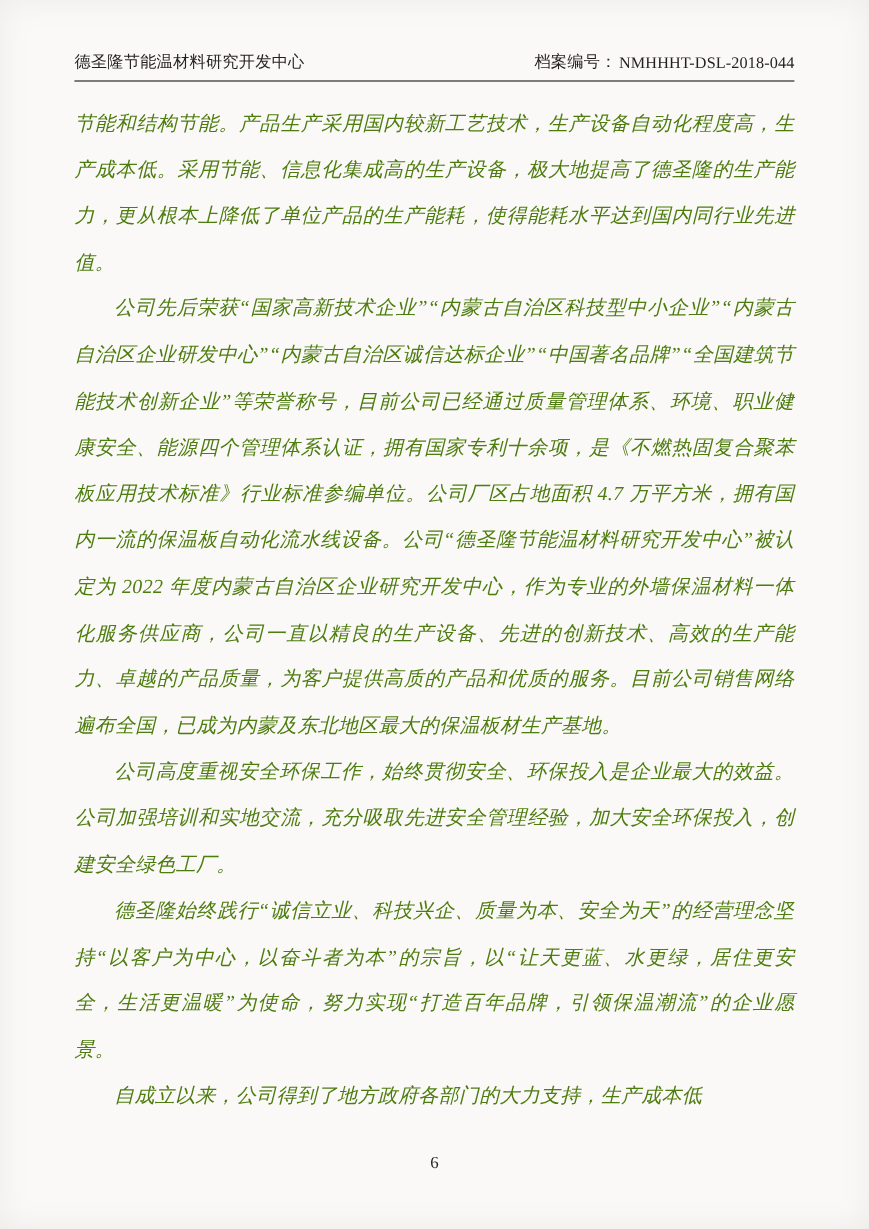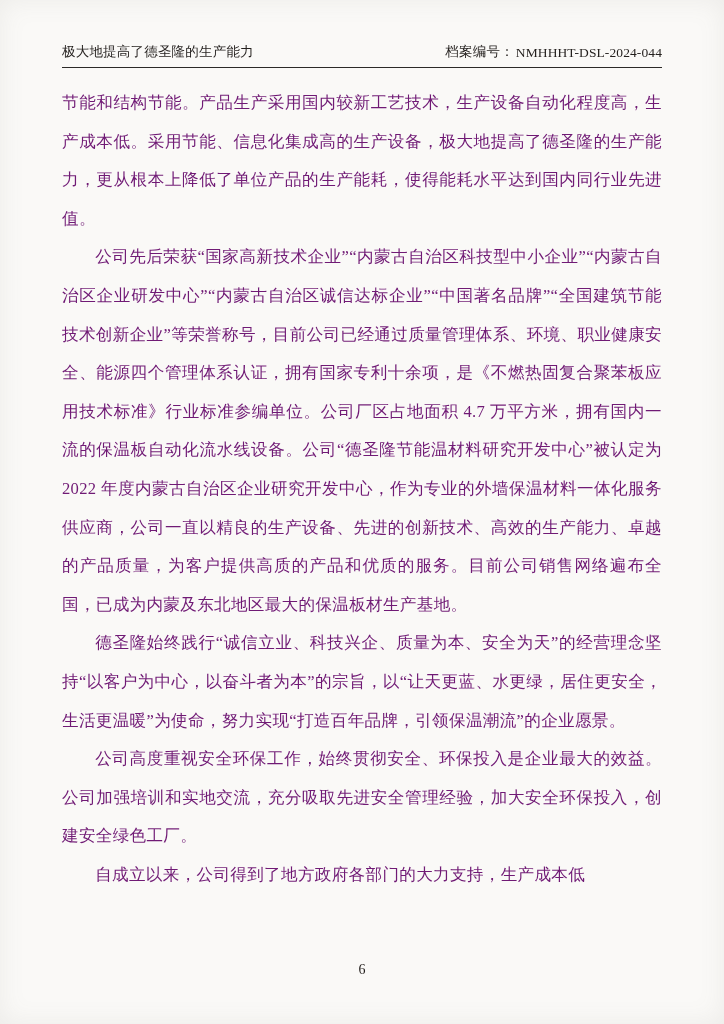--- a/index.html
+++ b/index.html
@@ -47,24 +47,25 @@
   }
   .header-rule {
     margin-top: 6px;
     border-bottom: 1.6px solid #2c2a28;
   }
   
   .content {
     margin-top: 16px;
     font-size: 16.6px;
     line-height: 38.6px;
-    color: #701a75;
+    color: #4d7c0f;
     text-align: justify;
     text-justify: inter-ideograph;
     letter-spacing: 0.3px;
+    font-style: italic;
   }
   .content p {
     margin: 0;
   }
   .indent {
     text-indent: 2em;
   }
   
   .footer {
     position: absolute;
@@ -83,31 +84,31 @@
     pointer-events: none;
     box-shadow: inset 0 0 26px rgba(120,115,105,0.10);
   }
 </style>
 </head>
 <body>
 
 <div class="page">
 
   <div class="header">
-    <div class="header-left">极大地提高了德圣隆的生产能力</div>
+    <div class="header-left">德圣隆节能温材料研究开发中心</div>
     <div class="header-right">
       <span>档案编号：</span>
-        <span class="code">NMHHHT-DSL-2024-044</span>
+        <span class="code">NMHHHT-DSL-2018-044</span>
     </div>
   </div>
   <div class="header-rule"></div>
 
   <div class="content">
     <p>节能和结构节能。产品生产采用国内较新工艺技术，生产设备自动化程度高，生产成本低。采用节能、信息化集成高的生产设备，极大地提高了德圣隆的生产能力，更从根本上降低了单位产品的生产能耗，使得能耗水平达到国内同行业先进值。</p>
     <p class="indent">公司先后荣获“国家高新技术企业”“内蒙古自治区科技型中小企业”“内蒙古自治区企业研发中心”“内蒙古自治区诚信达标企业”“中国著名品牌”“全国建筑节能技术创新企业”等荣誉称号，目前公司已经通过质量管理体系、环境、职业健康安全、能源四个管理体系认证，拥有国家专利十余项，是《不燃热固复合聚苯板应用技术标准》行业标准参编单位。公司厂区占地面积 4.7 万平方米，拥有国内一流的保温板自动化流水线设备。公司“德圣隆节能温材料研究开发中心”被认定为 2022 年度内蒙古自治区企业研究开发中心，作为专业的外墙保温材料一体化服务供应商，公司一直以精良的生产设备、先进的创新技术、高效的生产能力、卓越的产品质量，为客户提供高质的产品和优质的服务。目前公司销售网络遍布全国，已成为内蒙及东北地区最大的保温板材生产基地。</p>
+    <p class="indent">公司高度重视安全环保工作，始终贯彻安全、环保投入是企业最大的效益。公司加强培训和实地交流，充分吸取先进安全管理经验，加大安全环保投入，创建安全绿色工厂。</p>
     <p class="indent">德圣隆始终践行“诚信立业、科技兴企、质量为本、安全为天”的经营理念坚持“以客户为中心，以奋斗者为本”的宗旨，以“让天更蓝、水更绿，居住更安全，生活更温暖”为使命，努力实现“打造百年品牌，引领保温潮流”的企业愿景。</p>
-    <p class="indent">公司高度重视安全环保工作，始终贯彻安全、环保投入是企业最大的效益。公司加强培训和实地交流，充分吸取先进安全管理经验，加大安全环保投入，创建安全绿色工厂。</p>
     <p class="indent">自成立以来，公司得到了地方政府各部门的大力支持，生产成本低</p>
   </div>
 
   <div class="footer">6</div>
 
 </div>
 
 </body></html>

